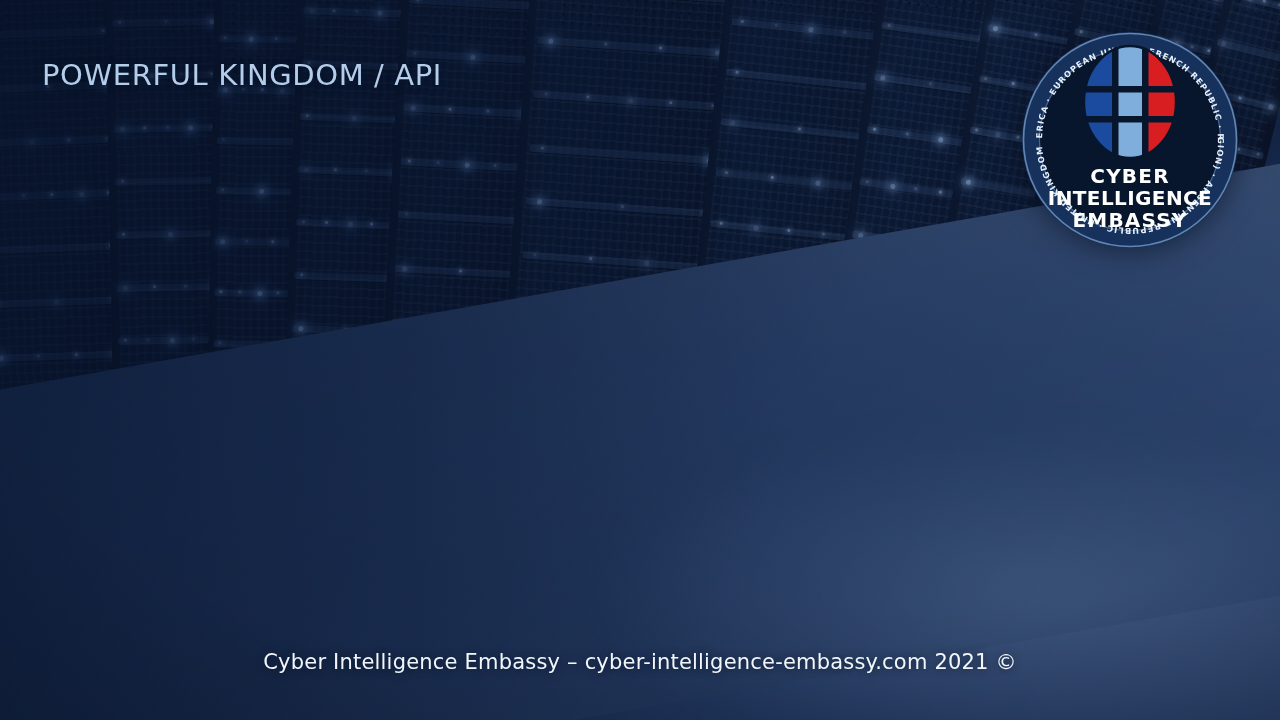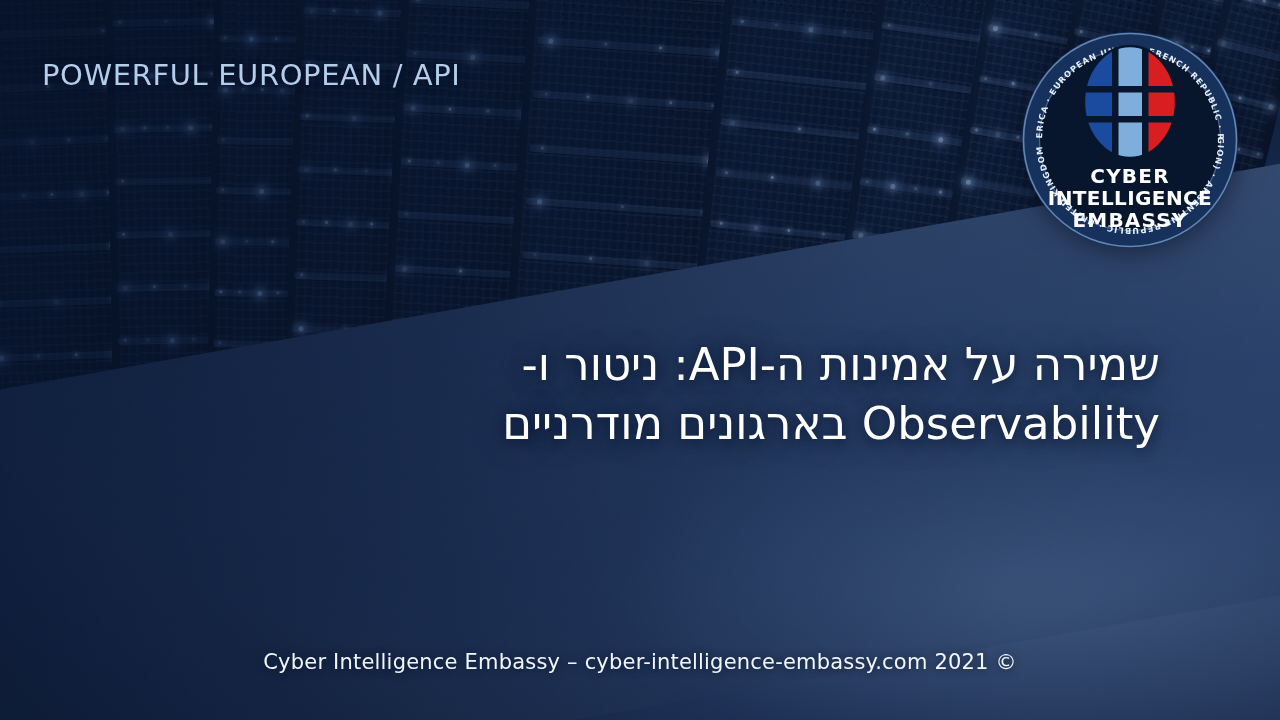--- a/index.html
+++ b/index.html
@@ -777,23 +777,22 @@
 
     <div style="position:absolute;left:860px;top:-20px;width:200px;height:560px;transform:rotate(7deg);transform-origin:top left;
              background:linear-gradient(100deg,#16294a,#0b1a36 60%,#102murky);
              background:linear-gradient(100deg,#16294a,#0b1a36 60%,#102murky 100%);"></div>
 
     <div class="tint"></div>
     <div class="tint2"></div>
     <div class="vignette"></div>
   </div>
 
-  <div class="eyebrow">POWERFUL EUROPEAN / API</div>
-
-  <div class="title">שמירה על אמינות ה-API: ניטור ו-Observability בארגונים מודרניים</div>
+  <div class="eyebrow">POWERFUL KINGDOM / API</div>
+
 
   <div class="footer">Cyber Intelligence Embassy – cyber-intelligence-embassy.com 2021 ©</div>
 
   <div class="badge">
     <svg viewBox="0 0 220 220" xmlns="http://www.w3.org/2000/svg" aria-hidden="true">
       <defs>
         <path id="ringTop" d="M 110,110 m -88,0 a 88,88 0 1 1 176,0" fill="none"></path>
         <path id="ringBot" d="M 110,110 m 88,0 a 88,88 0 1 1 -176,0" fill="none"></path>
         <clipPath id="globeClip">
             <ellipse cx="110" cy="72" rx="46" ry="56"></ellipse>

